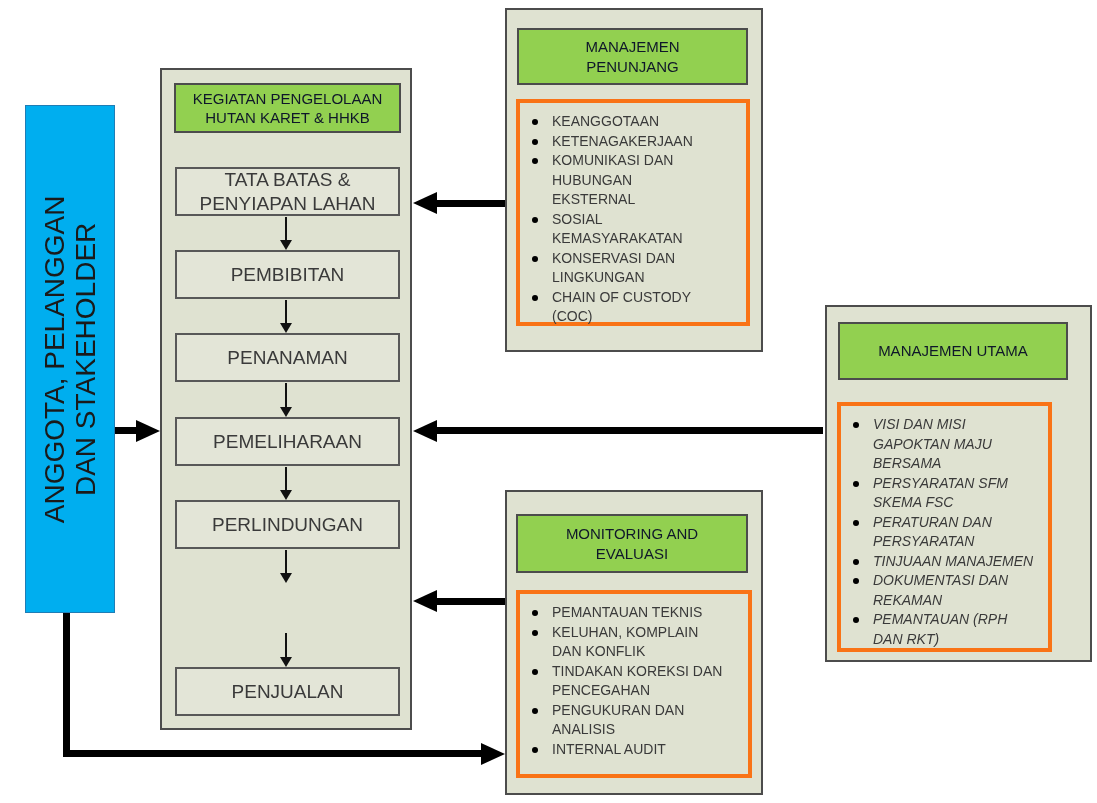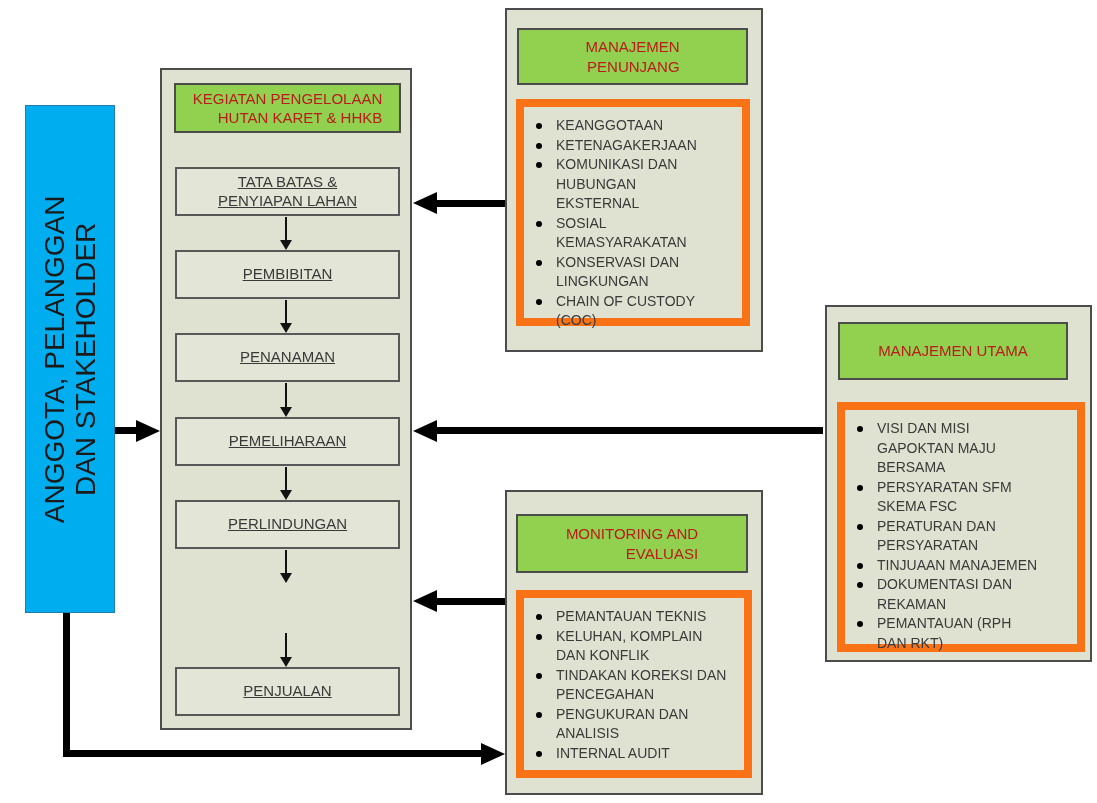--- a/index.html
+++ b/index.html
@@ -1,26 +1,26 @@
 <!DOCTYPE html>
 <html><head>
 <meta charset="utf-8">
 <style>
   html,body{margin:0;padding:0;background:#ffffff;}
   body{font-family:"Liberation Sans", sans-serif;}
   #canvas{position:relative;width:1097px;height:803px;background:#ffffff;overflow:hidden;}
 
   .panel{position:absolute;background:#dfe2d1;border:2px solid #4c4c4c;box-sizing:border-box;}
   .green-head{position:absolute;background:#92d050;border:2px solid #4c4c4c;box-sizing:border-box;
-    display:flex;align-items:center;justify-content:center;text-align:right;
-    font-size:15px;line-height:1.3;color:#b91c1c;white-space:pre-line;}
+    display:flex;align-items:center;justify-content:center;text-align:center;
+    font-size:15px;line-height:1.3;color:#0f172a;white-space:pre-line;}
   .stepbox{position:absolute;background:#e3e5d7;border:2px solid #585858;box-sizing:border-box;
     display:flex;align-items:center;justify-content:center;text-align:center;
-    font-size:15px;line-height:1.25;color:#3a3a3a;white-space:pre-line;text-decoration:underline;}
-  .listbox{position:absolute;background:#dfe2d1;border:8px solid #f97316;box-sizing:border-box;
+    font-size:19px;line-height:1.25;color:#3a3a3a;white-space:pre-line;}
+  .listbox{position:absolute;background:#dfe2d1;border:4px solid #f97316;box-sizing:border-box;
     padding:9px 4px;}
   .listbox ul{margin:0;padding:0;list-style:none;}
   .listbox li{position:relative;padding-left:28px;font-size:14px;line-height:19.5px;
     color:#3a3a3a;white-space:pre-line;}
   .listbox li::before{content:"";position:absolute;left:8px;top:7px;width:6px;height:6px;
     border-radius:50%;background:#000;}
 
   .stakeholder{position:absolute;left:25px;top:105px;width:90px;height:508px;
     background:#00aeef;border:1px solid #1f7db5;box-sizing:border-box;
     display:flex;align-items:center;justify-content:center;}
@@ -89,21 +89,21 @@
 KEMASYARAKATAN</li>
       <li>KONSERVASI DAN
 LINGKUNGAN</li>
       <li>CHAIN OF CUSTODY
 (COC)</li>
     </ul>
   </div>
 
   <div class="panel" style="left:825px;top:305px;width:267px;height:357px;"></div>
   <div class="green-head" style="left:838px;top:322px;width:230px;height:58px;">MANAJEMEN UTAMA</div>
-  <div class="listbox" style="left:837px;top:402px;width:248px;height:250px;">
+  <div class="listbox" style="left:837px;top:402px;width:215px;height:250px;font-style:italic;">
     <ul>
       <li>VISI DAN MISI
 GAPOKTAN MAJU
 BERSAMA</li>
       <li>PERSYARATAN SFM
 SKEMA FSC</li>
       <li>PERATURAN DAN
 PERSYARATAN</li>
       <li>TINJUAAN MANAJEMEN</li>
       <li>DOKUMENTASI DAN

